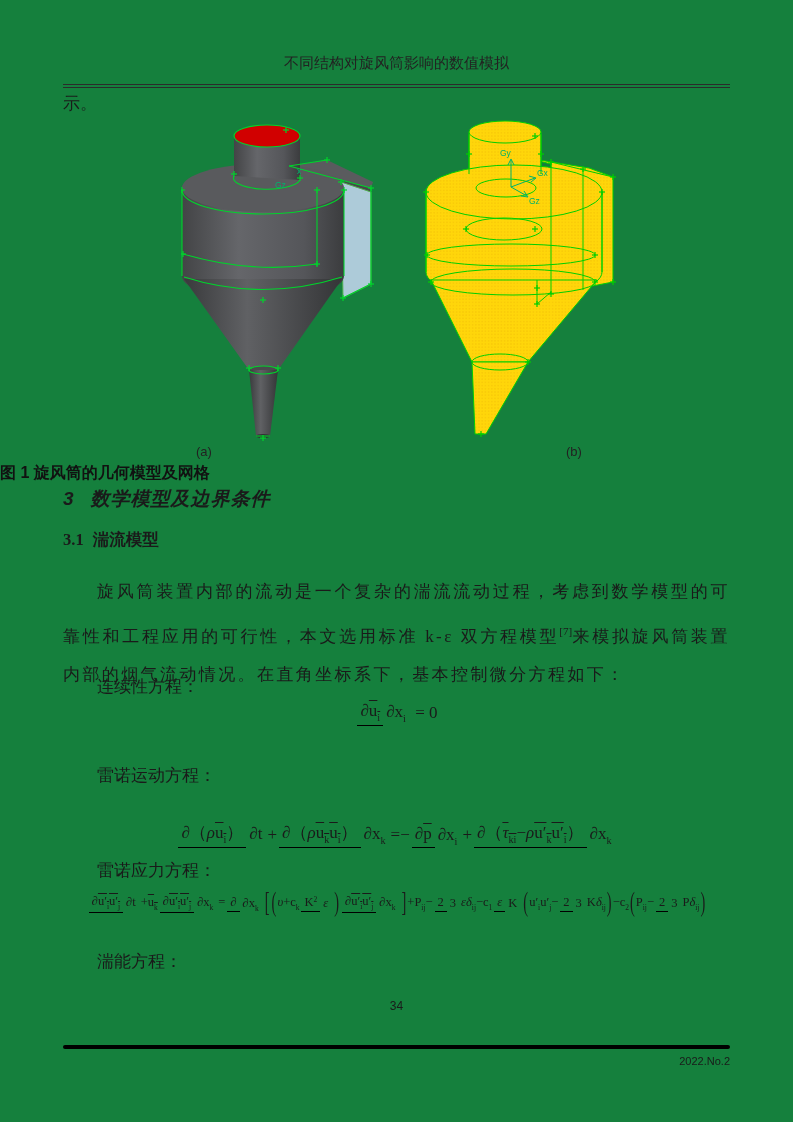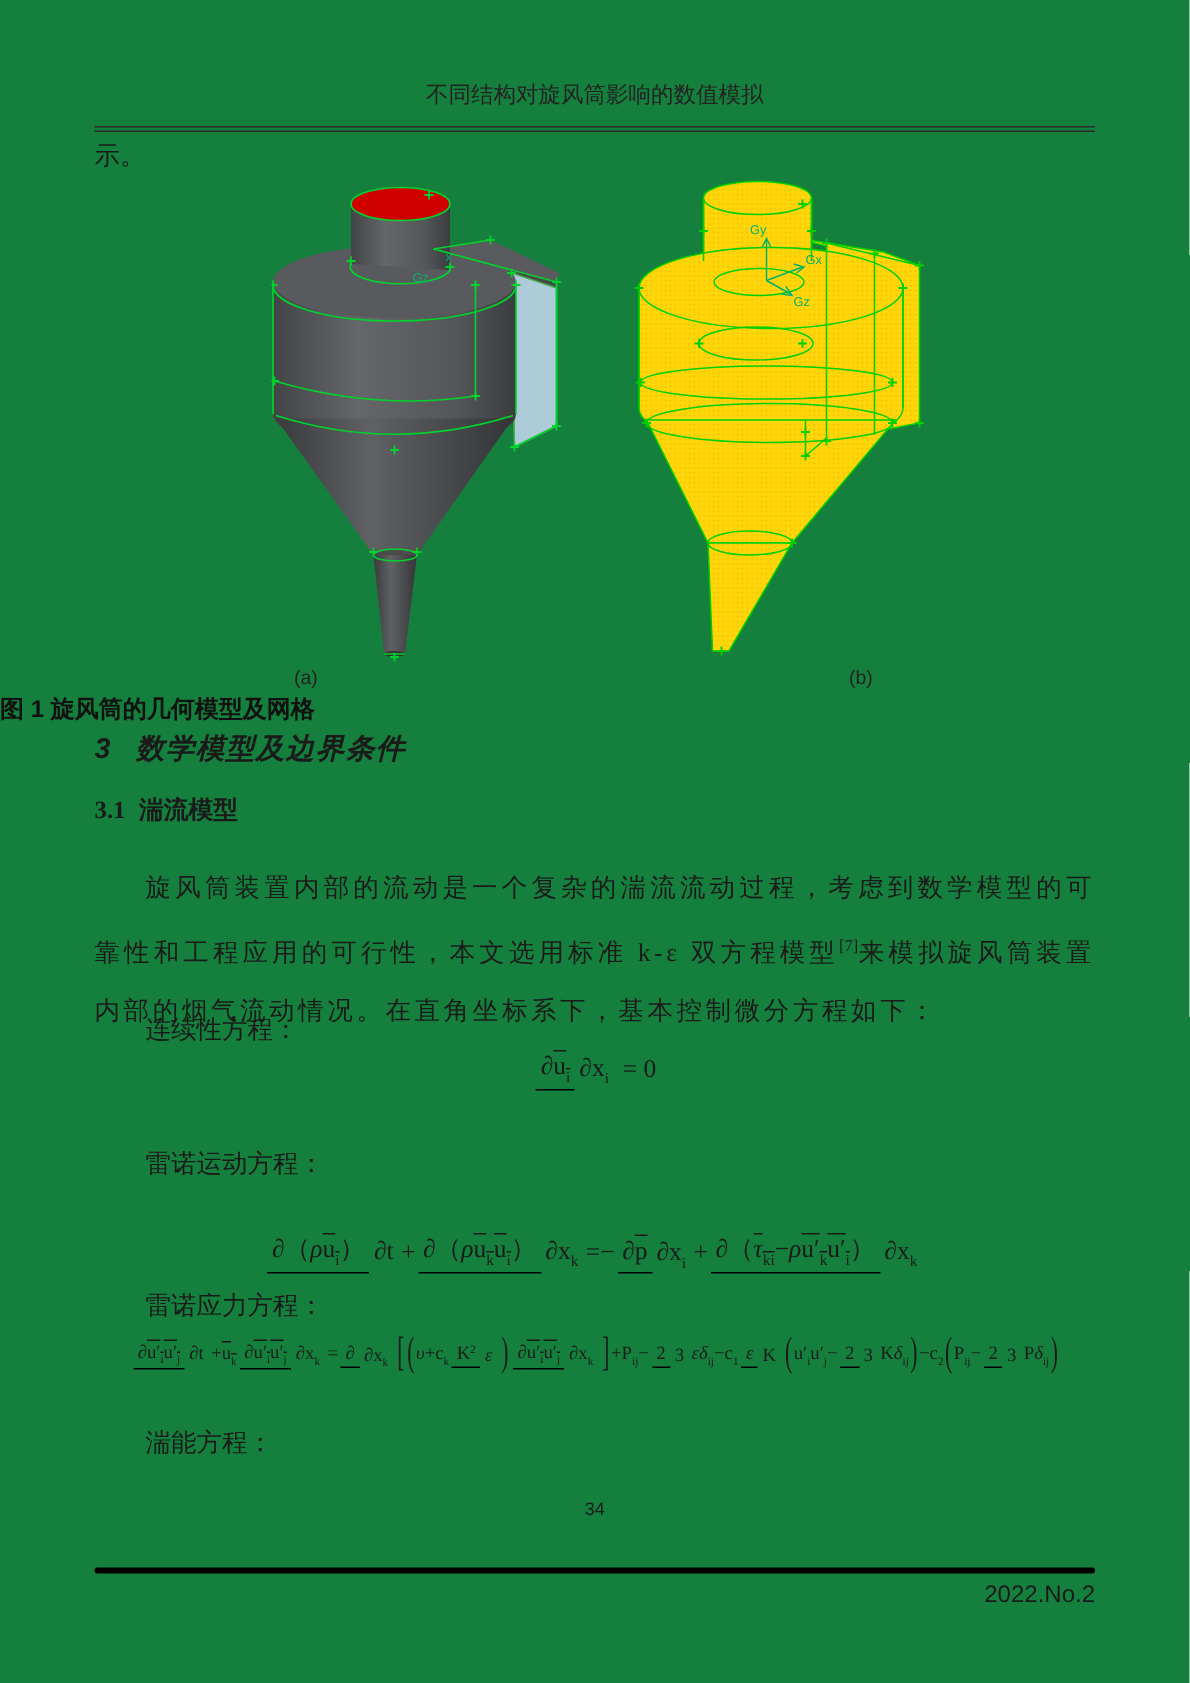--- a/index.html
+++ b/index.html
@@ -33,21 +33,21 @@
   .frac>.fn{border-bottom:1px solid #000;padding:0 3px 1px 3px;}
   .frac>.fd{padding:1px 3px 0 3px;}
   .ov{text-decoration:overline;}
   .gi{font-style:italic;}
   .eq sub{font-size:0.6em;vertical-align:-0.5em;letter-spacing:0;}
   .eq sup{font-size:0.6em;vertical-align:0.55em;}
   .big{display:inline-block;transform:scaleY(1.9);transform-origin:center;font-size:1.15em;
        font-weight:300;margin:0 1px;vertical-align:-1px;}
   .hr-bot{top:1045px;left:63px;width:667px;height:4px;background:#000;border-radius:2px;}
   .pageno{top:999px;left:0;width:793px;text-align:center;font-size:12px;font-family:"Liberation Sans",sans-serif;}
-  .issue{top:1055px;left:63px;width:667px;text-align:right;font-size:16px;font-family:"Liberation Sans",sans-serif;}
+  .issue{top:1055px;left:63px;width:667px;text-align:right;font-size:11px;font-family:"Liberation Sans",sans-serif;}
   .axlbl{font-family:"Liberation Sans",sans-serif;font-size:8.5px;fill:#00b36b;}
 </style>
 </head>
 <body>
 
 <div class="page">
 
   <div class="abs title">不同结构对旋风筒影响的数值模拟</div>
   <div class="abs hr-top"></div>
   <div class="abs shi">示。</div>

